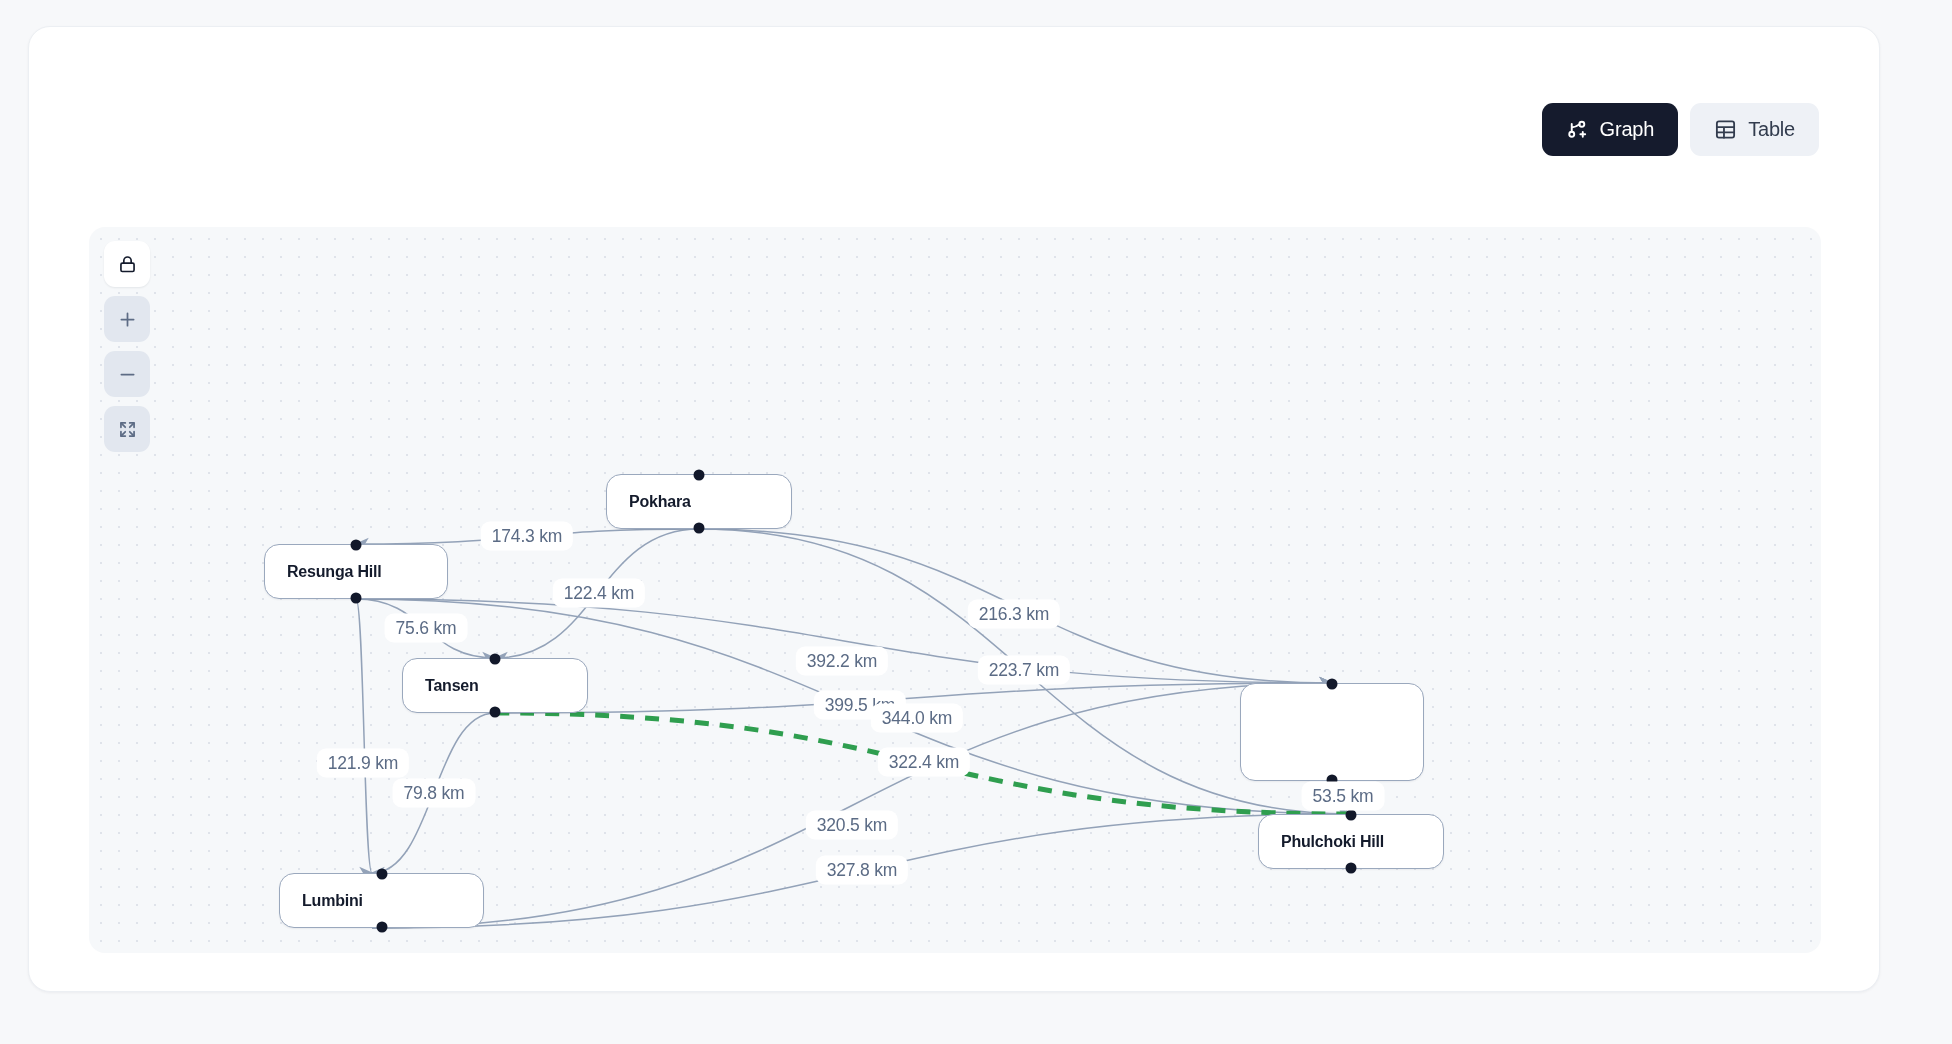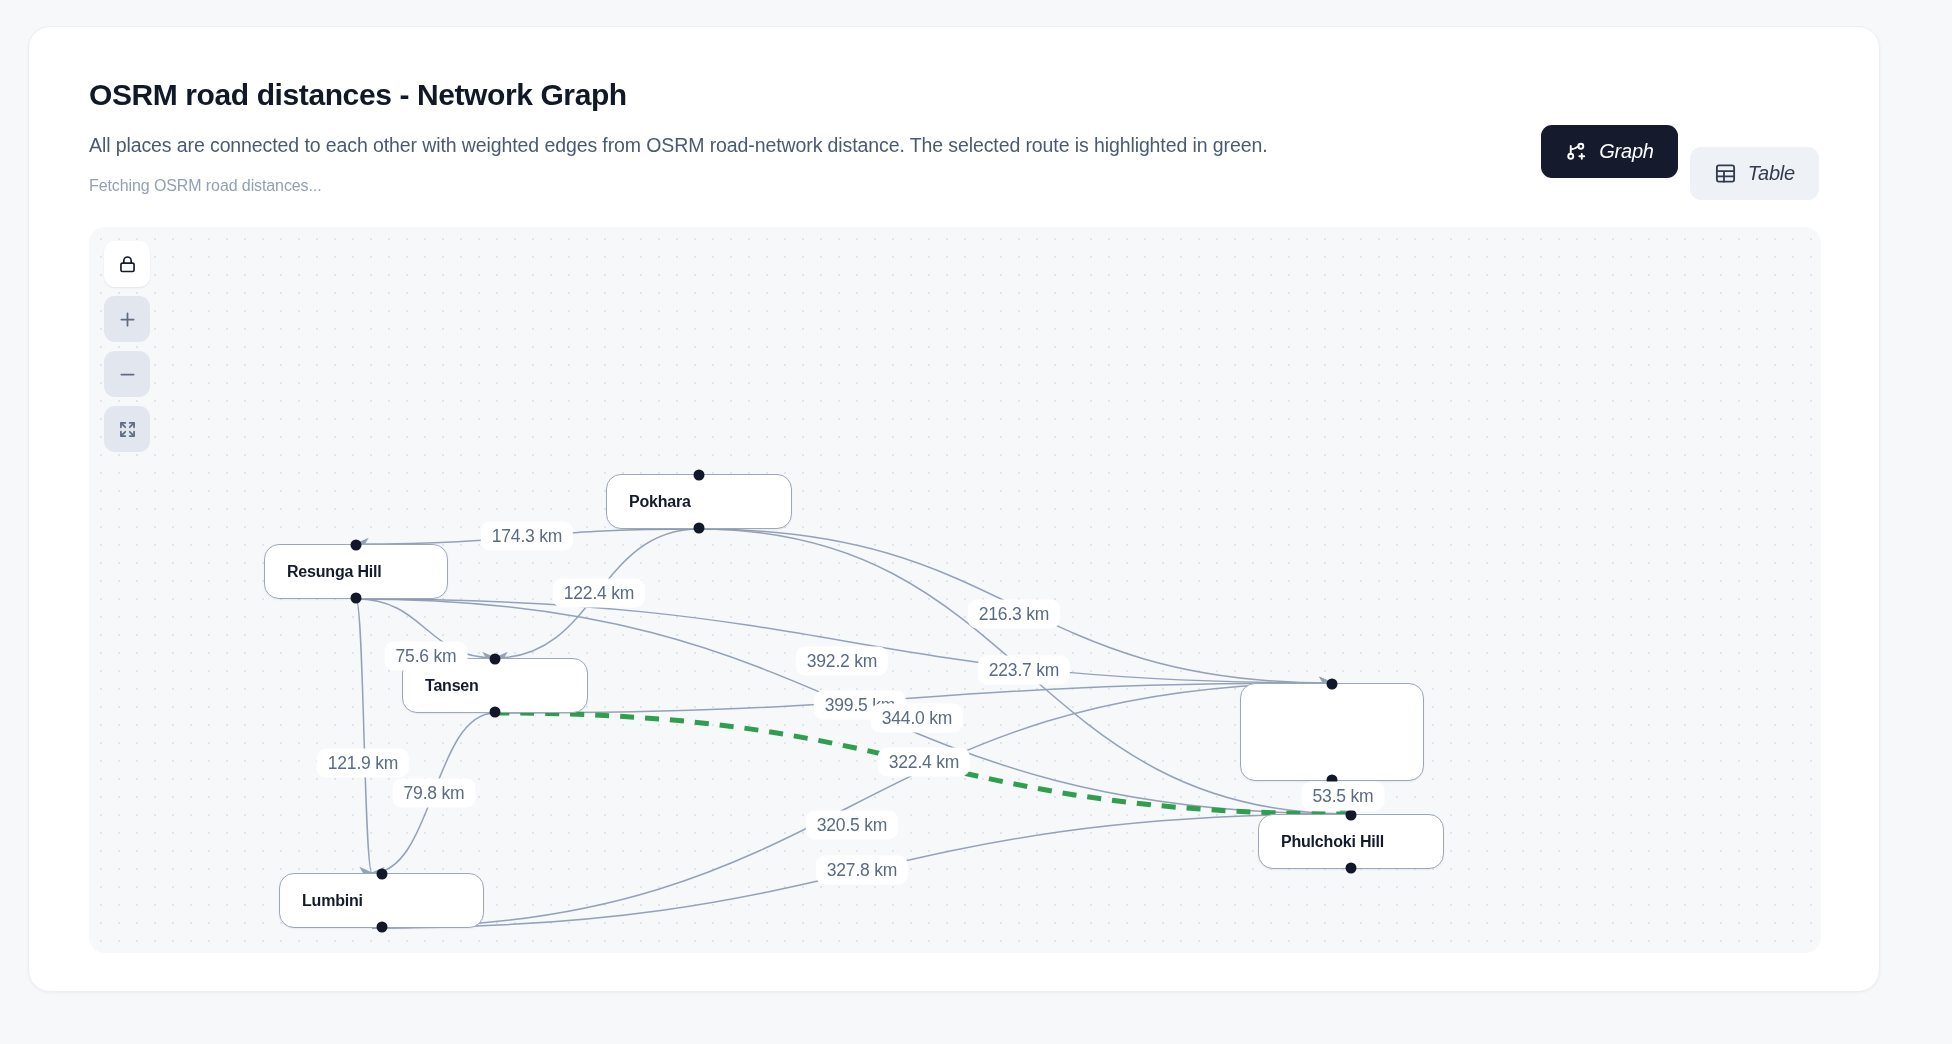--- a/index.html
+++ b/index.html
@@ -42,24 +42,23 @@
     display: flex; gap: 12px; align-items: center;
   }
   .tgl {
     display: flex; align-items: center; gap: 11px;
     height: 53px; padding: 0 24px;
     border-radius: 11px;
     font-size: 20px; letter-spacing: -.2px;
     cursor: pointer; user-select: none;
     border: none;
     font-family: "Liberation Sans", sans-serif;
-    font-style: italic;
   }
   .tgl.active { background: #151b2d; color: #ffffff; font-weight: 500; }
-  .tgl.idle   { background: #eef1f6; color: #323c4e; font-weight: 500; margin-top: 44px; }
+  .tgl.idle   { background: #eef1f6; color: #323c4e; font-weight: 500; }
   .tgl svg { display: block; }
 
   
   .canvas {
     position: absolute;
     left: 60px; top: 200px;
     width: 1732px; height: 726px;
     border-radius: 16px;
     background-color: #f6f8fa;
     background-image: radial-gradient(#dfe3ea 1.15px, transparent 1.2px);
@@ -121,25 +120,20 @@
     white-space: nowrap;
     z-index: 5;
   }
 </style>
 </head>
 <body>
 
 <div class="page">
  <div class="card">
 
-  <div class="hdr">
-    <div class="title">OSRM road distances - Network Graph</div>
-    <div class="subtitle">All places are connected to each other with weighted edges from OSRM road-network distance. The selected route is highlighted in green.</div>
-    <div class="status">Fetching OSRM road distances...</div>
-  </div>
 
   <div class="toggle-group">
     <button class="tgl active">
       <span>
         <svg width="23" height="23" viewBox="0 0 24 24" fill="none" stroke="#ffffff" stroke-width="2" stroke-linecap="round" stroke-linejoin="round">
           <circle cx="6" cy="17" r="2.6"></circle>
           <circle cx="16.5" cy="6.5" r="2.6"></circle>
           <path d="M6 14.4V6.2"></path>
           <path d="M6.6 9.6c3 0 5.2 -1.2 7.6 -3"></path>
           <path d="M15 17h5M17.5 14.5v5"></path>
@@ -249,21 +243,21 @@
           </div>
           <div class="node" style="left: 1169px; top: 587px; width: 186px; height: 55px;">
             <div class="node-label" style="white-space: nowrap;">Phulchoki Hill</div>
             <span class="handle top"></span>
             <span class="handle bot"></span>
           </div>
         </div>
     <div id="label-layer">
           <div class="edge-label" style="left: 438px; top: 309px;">174.3 km</div>
           <div class="edge-label" style="left: 510px; top: 366px;">122.4 km</div>
-          <div class="edge-label" style="left: 337px; top: 401px; margin-top: 28px;">75.6 km</div>
+          <div class="edge-label" style="left: 337px; top: 401px;">75.6 km</div>
           <div class="edge-label" style="left: 274px; top: 508px; margin-top: 28px;">121.9 km</div>
           <div class="edge-label" style="left: 345px; top: 566px;">79.8 km</div>
           <div class="edge-label" style="left: 925px; top: 387px;">216.3 km</div>
           <div class="edge-label" style="left: 935px; top: 443px;">223.7 km</div>
           <div class="edge-label" style="left: 753px; top: 434px;">392.2 km</div>
           <div class="edge-label" style="left: 771px; top: 478px;">399.5 km</div>
           <div class="edge-label" style="left: 828px; top: 491px;">344.0 km</div>
           <div class="edge-label" style="left: 835px; top: 535px;">322.4 km</div>
           <div class="edge-label" style="left: 763px; top: 598px;">320.5 km</div>
           <div class="edge-label" style="left: 773px; top: 643px;">327.8 km</div>

